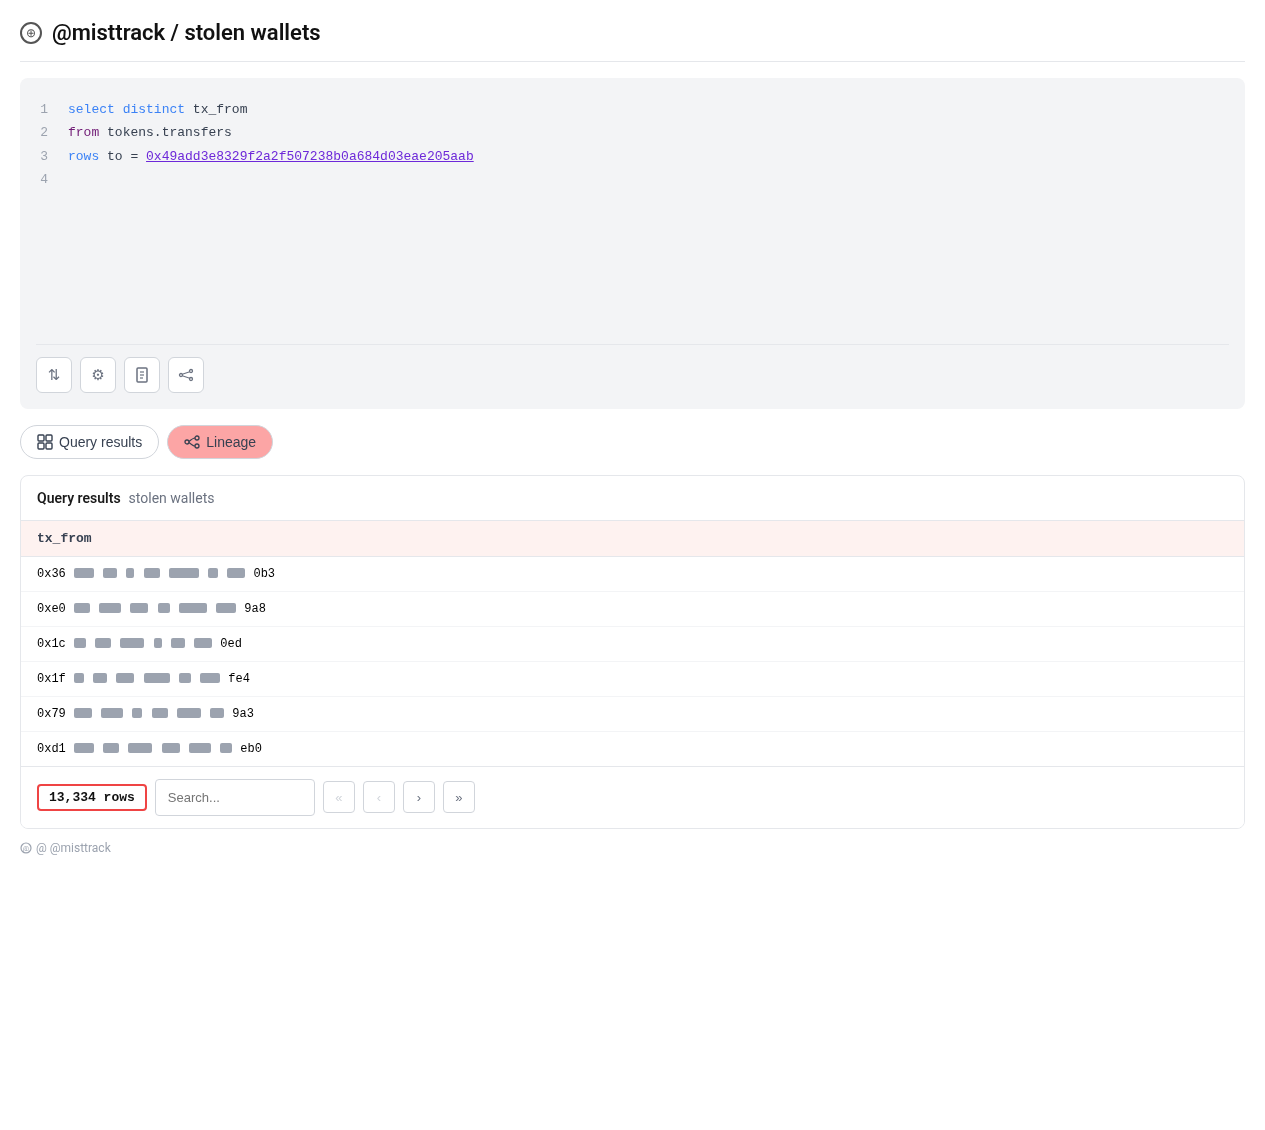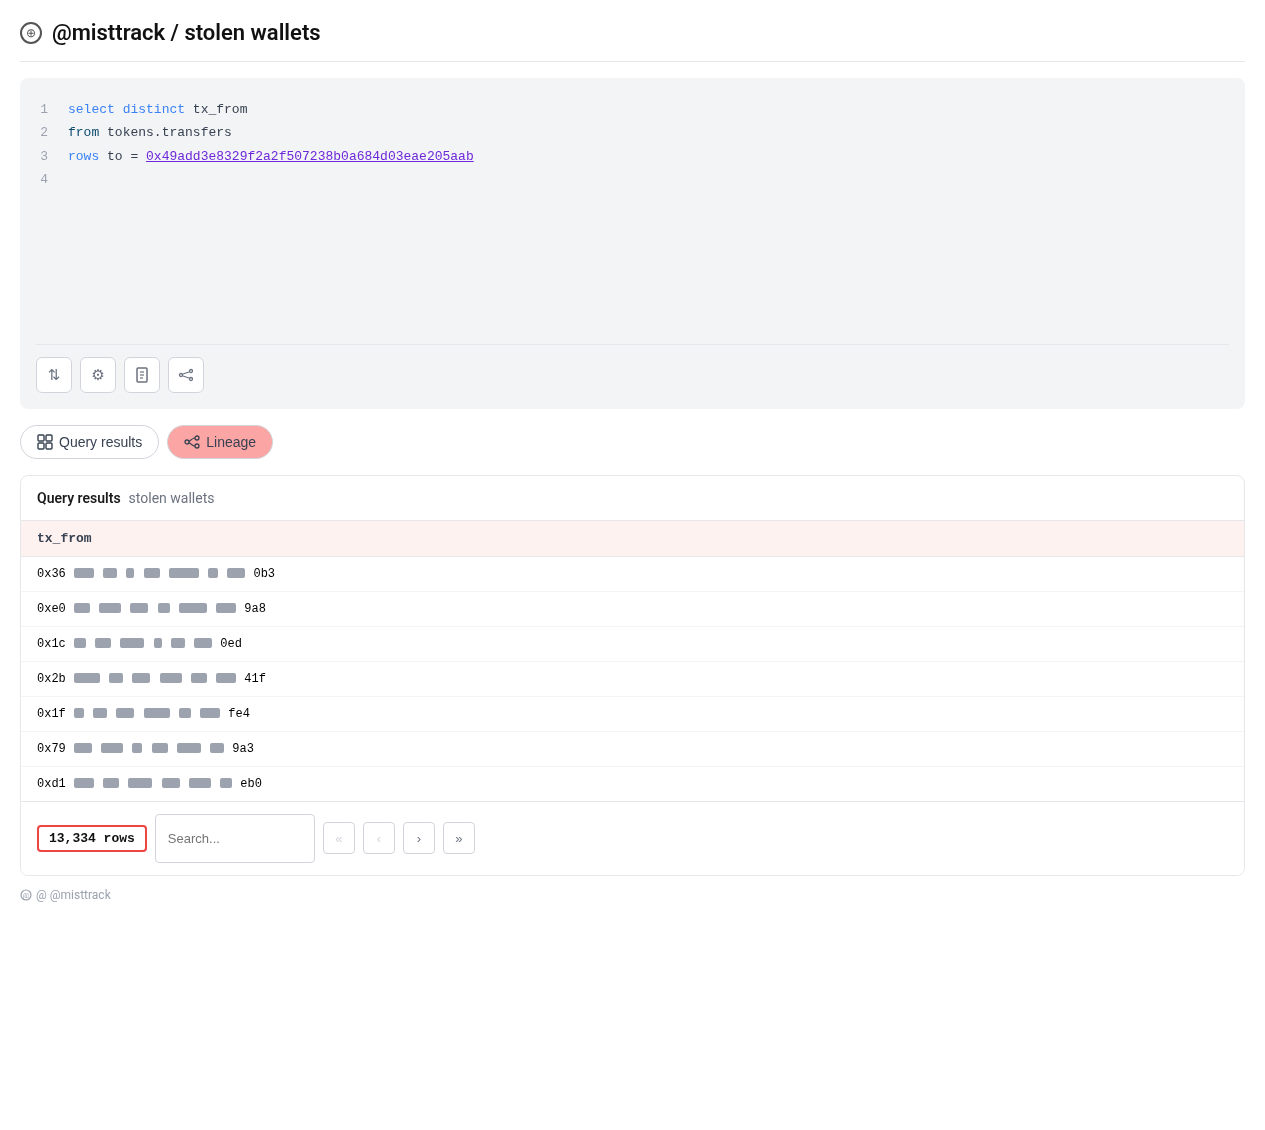--- a/index.html
+++ b/index.html
@@ -68,21 +68,21 @@
       user-select: none;
       min-width: 12px;
       text-align: right;
     }
 
     .code-text {
       color: #374151;
     }
 
     .kw-blue { color: #3b82f6; }
-    .kw-purple { color: #0c4a6e; }
+    .kw-purple { color: #701a75; }
     .val-address { color: #6d28d9; text-decoration: underline; }
 
     .code-spacer {
       height: 140px;
     }
 
     
     .toolbar {
       display: flex;
       gap: 8px;
@@ -214,21 +214,21 @@
       padding: 4px 10px;
       font-size: 13px;
       font-weight: 600;
       color: #111;
       font-family: 'Courier New', monospace;
     }
 
     .search-input {
       border: 1px solid #d1d5db;
       border-radius: 4px;
-      padding: 16px 12px;
+      padding: 10px 12px;
       font-size: 13px;
       color: #9ca3af;
       width: 160px;
       outline: none;
     }
 
     .page-btn {
       width: 32px;
       height: 32px;
       border: 1px solid #d1d5db;
@@ -401,32 +401,20 @@
             <span class="redacted" style="width:12px"></span>
             <span class="redacted" style="width:16px"></span>
             <span class="redacted" style="width:24px"></span>
             <span class="redacted" style="width:8px"></span>
             <span class="redacted" style="width:14px"></span>
             <span class="redacted" style="width:18px"></span>
             <span>0ed</span>
           </td>
         </tr>
 
-        <tr>
-          <td>
-            <span>0x2b</span>
-            <span class="redacted" style="width:26px"></span>
-            <span class="redacted" style="width:14px"></span>
-            <span class="redacted" style="width:18px"></span>
-            <span class="redacted" style="width:22px"></span>
-            <span class="redacted" style="width:16px"></span>
-            <span class="redacted" style="width:20px"></span>
-            <span>41f</span>
-          </td>
-        </tr>
 
         <tr>
           <td>
             <span>0x1f</span>
             <span class="redacted" style="width:10px"></span>
             <span class="redacted" style="width:14px"></span>
             <span class="redacted" style="width:18px"></span>
             <span class="redacted" style="width:26px"></span>
             <span class="redacted" style="width:12px"></span>
             <span class="redacted" style="width:20px"></span>

